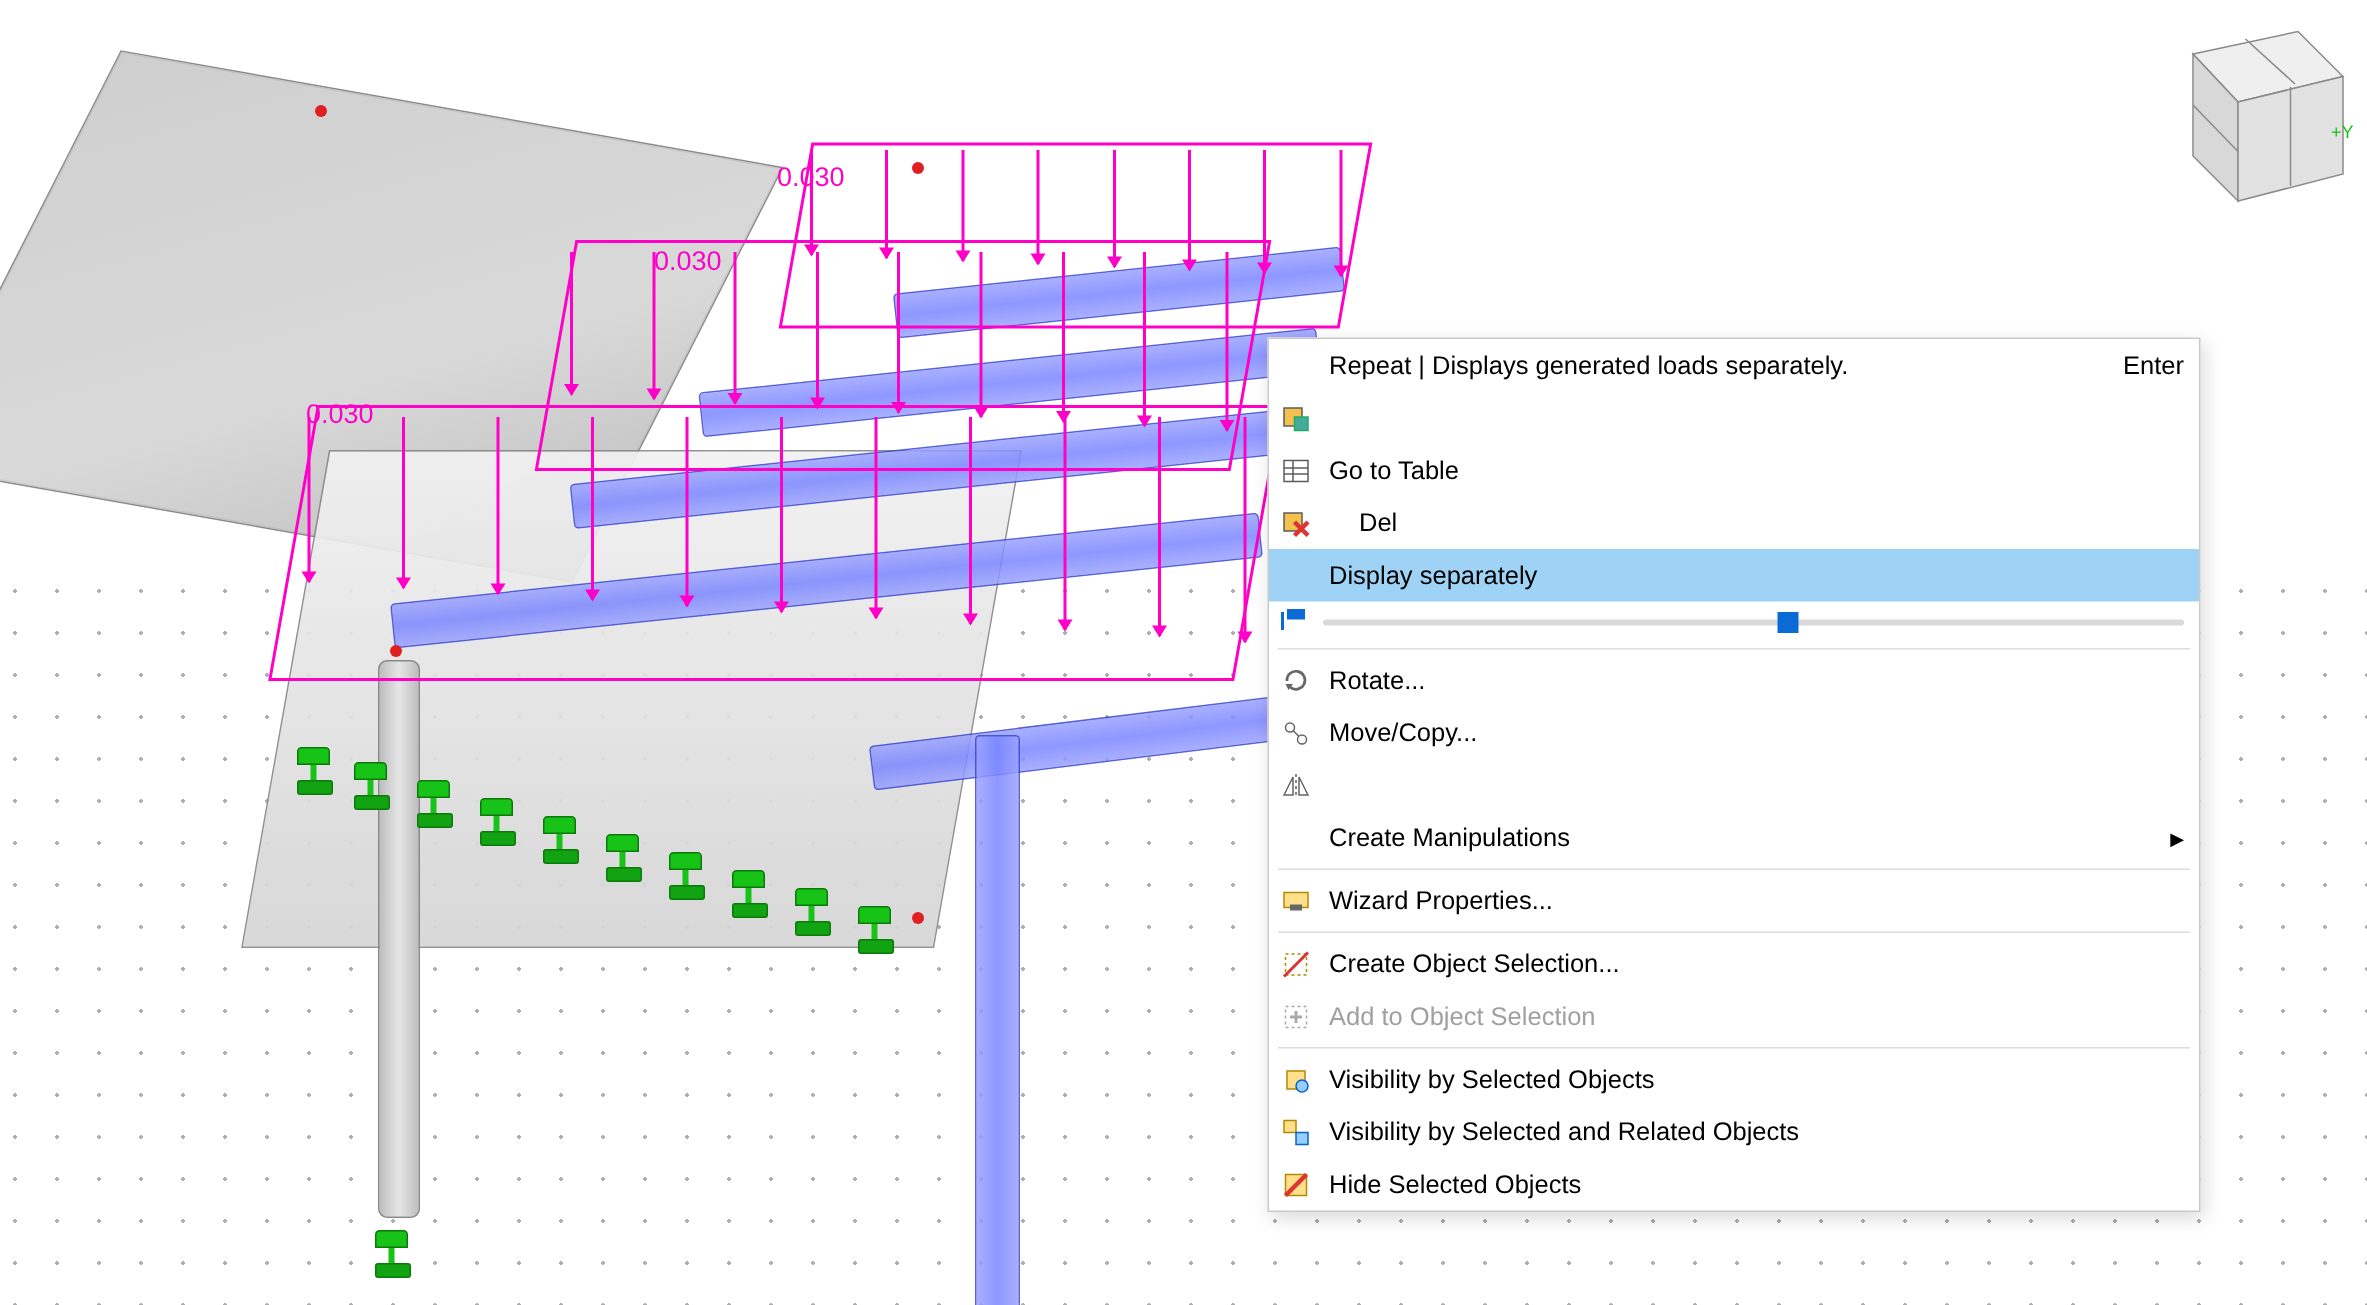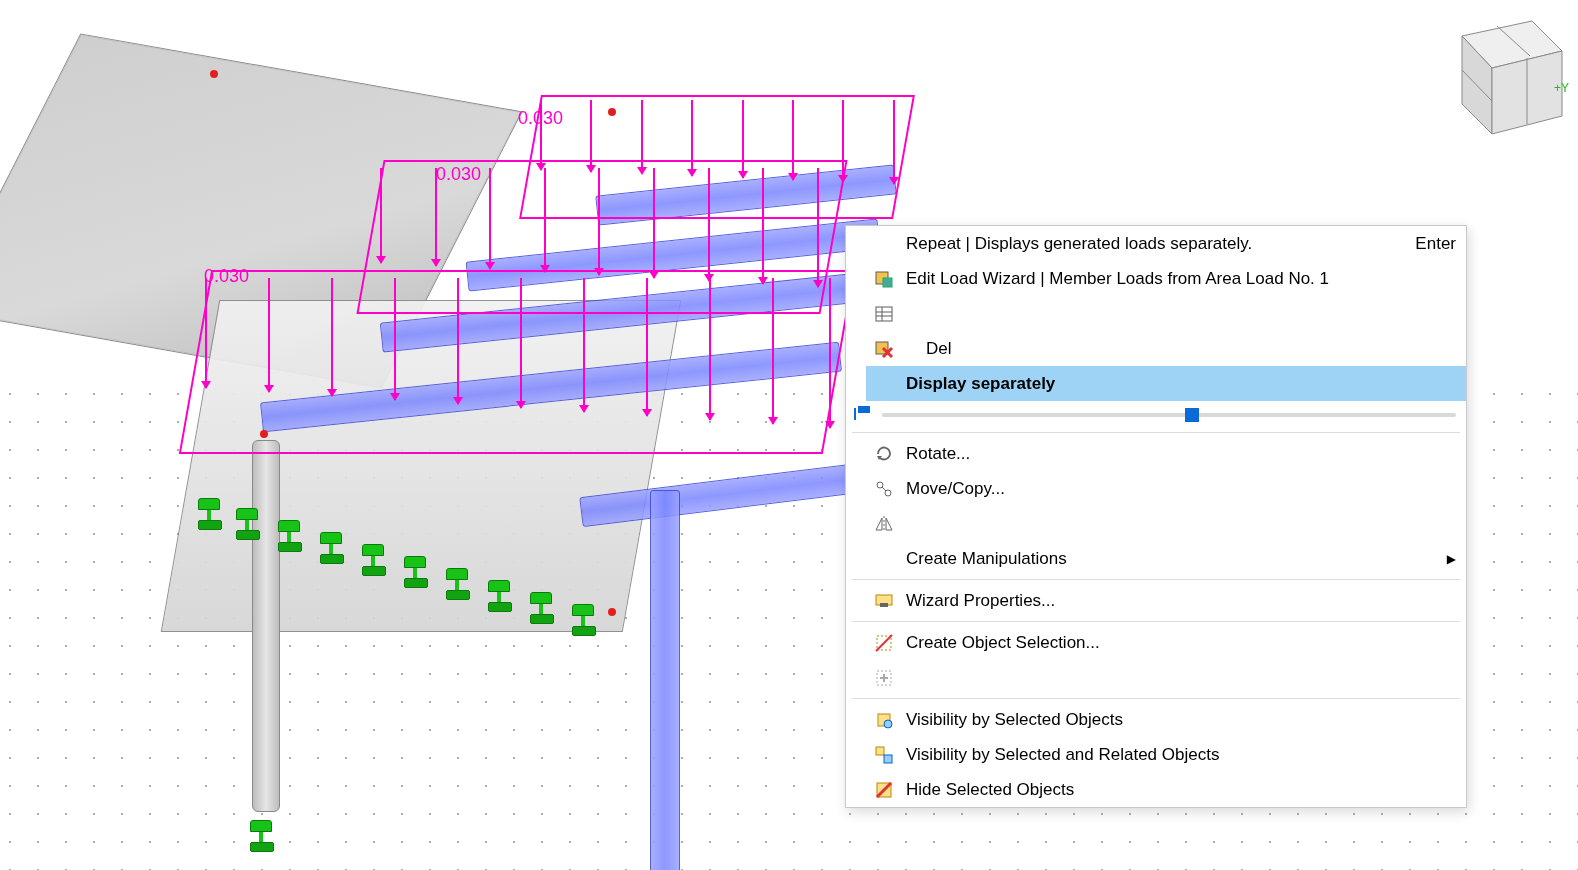--- a/index.html
+++ b/index.html
@@ -152,41 +152,40 @@
     box-shadow: 2px 4px 12px rgba(0,0,0,0.15);
     color: #000;
   }
   .cm-row {
     display: flex;
     align-items: center;
     height: 35px;
     padding: 0 10px 0 6px;
     gap: 10px;
     white-space: nowrap;
-    margin-left: 20px;
   }
   .cm-row .icon-slot {
     width: 24px;
     height: 24px;
     display: flex;
     align-items: center;
     justify-content: center;
     flex: 0 0 24px;
   }
   .cm-row .text {
     flex: 1 1 auto;
     overflow: hidden;
     text-overflow: ellipsis;
   }
   .cm-row .accel {
     flex: 0 0 auto;
     color: #000;
     padding-left: 20px;
   }
-  .cm-row.highlight { background: #9fd3f6; font-weight: bold; }
+  .cm-row.highlight { background: #9fd3f6; }
   .cm-row.disabled .text { color: #a0a0a0; }
   .cm-sep {
     height: 1px;
     background: #dcdcdc;
     margin: 3px 6px;
   }
   .cm-slider {
     display: flex;
     align-items: center;
     height: 28px;
@@ -364,32 +363,32 @@
     <span class="accel">Enter</span>
   </div>
 
   <div class="cm-row">
     <span class="icon-slot">
       <svg class="ic" viewBox="0 0 20 20">
           <rect x="2" y="3" width="12" height="12" fill="#f2c14e" stroke="#5c5c5c"></rect>
           <rect x="9" y="9" width="9" height="9" fill="#4a9" stroke="#2a6"></rect>
         </svg>
     </span>
-    <span class="text">Edit Load Wizard | Member Loads from Area Load No. 1</span>
   </div>
 
   <div class="cm-row">
     <span class="icon-slot">
       <svg class="ic" viewBox="0 0 20 20">
           <rect x="2" y="3" width="16" height="14" fill="#fff" stroke="#5c5c5c"></rect>
           <line x1="2" y1="8" x2="18" y2="8" stroke="#5c5c5c"></line>
           <line x1="2" y1="12" x2="18" y2="12" stroke="#5c5c5c"></line>
           <line x1="8" y1="3" x2="8" y2="17" stroke="#5c5c5c"></line>
         </svg>
     </span>
+    <span class="text">Go to Table</span>
   </div>
 
   <div class="cm-row">
     <span class="icon-slot">
       <svg class="ic" viewBox="0 0 20 20">
           <rect x="2" y="3" width="12" height="12" fill="#f2c14e" stroke="#5c5c5c"></rect>
           <line x1="9" y1="9" x2="18" y2="18" stroke="#d33" stroke-width="3"></line>
           <line x1="18" y1="9" x2="9" y2="18" stroke="#d33" stroke-width="3"></line>
         </svg>
     </span>
@@ -478,20 +477,21 @@
   </div>
 
   <div class="cm-row disabled">
     <span class="icon-slot">
       <svg class="ic" viewBox="0 0 20 20">
           <rect x="3" y="3" width="14" height="14" fill="none" stroke="#aaa" stroke-dasharray="2 2"></rect>
           <line x1="10" y1="6" x2="10" y2="14" stroke="#aaa" stroke-width="2"></line>
           <line x1="6" y1="10" x2="14" y2="10" stroke="#aaa" stroke-width="2"></line>
         </svg>
     </span>
+    <span class="text">Add to Object Selection</span>
   </div>
 
   <div class="cm-sep"></div>
 
   <div class="cm-row">
     <span class="icon-slot">
       <svg class="ic" viewBox="0 0 20 20">
           <rect x="4" y="4" width="12" height="12" fill="#ffe08a" stroke="#b58900"></rect>
           <circle cx="14" cy="14" r="4" fill="#9cf" stroke="#06c"></circle>
         </svg>

